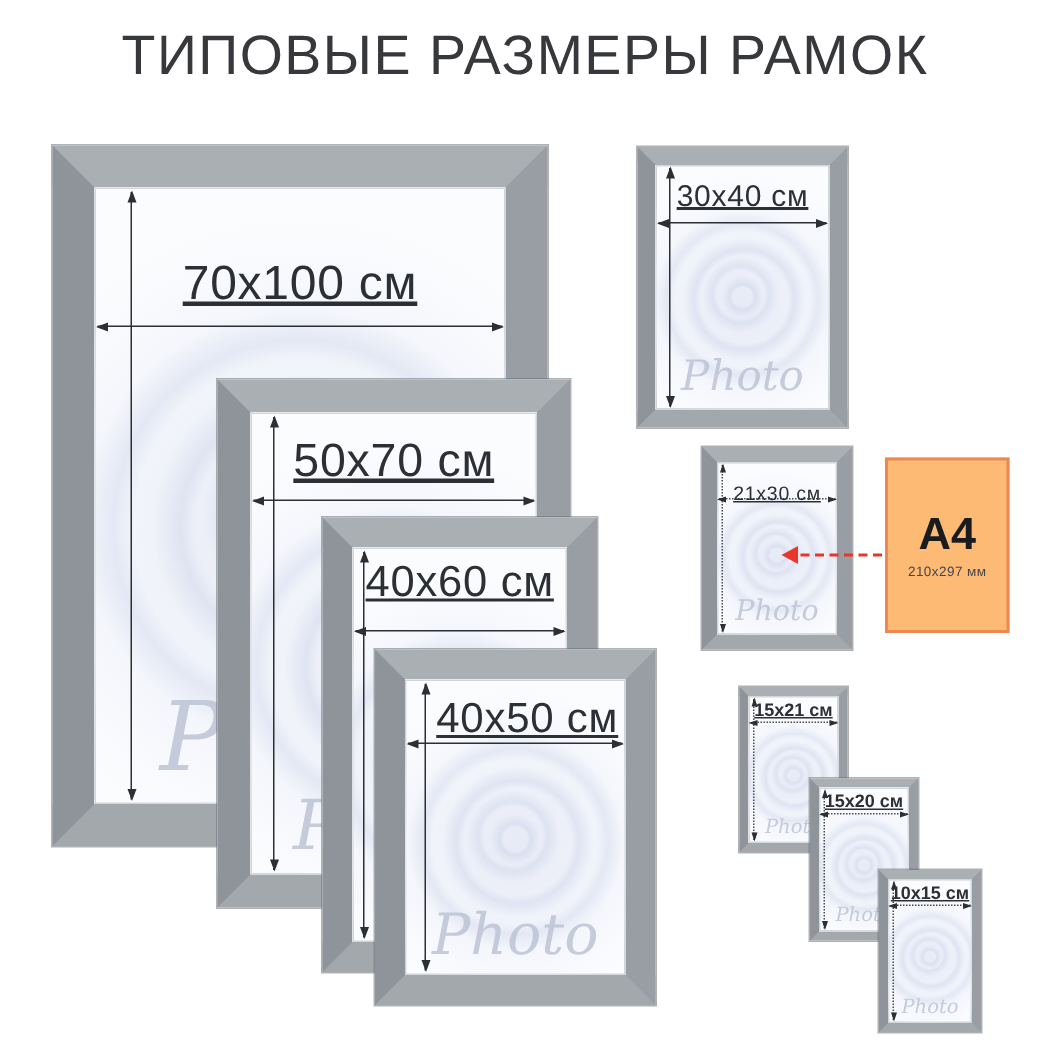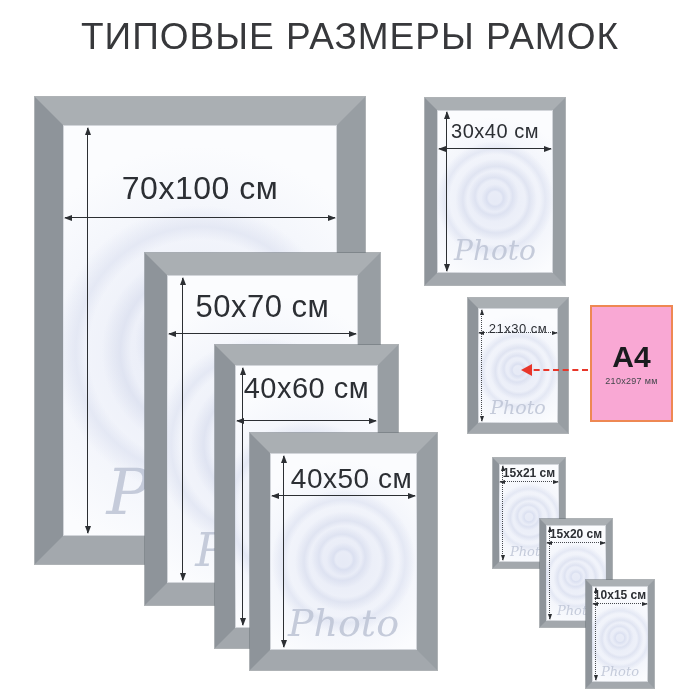--- a/index.html
+++ b/index.html
@@ -31,21 +31,21 @@
       radial-gradient(circle at 50% 55%, rgba(255,255,255,0) 42%, rgba(211,217,236,.45) 47%, rgba(255,255,255,0) 55%),
       radial-gradient(circle at 50% 56%, rgba(228,232,245,.9) 0%, rgba(239,242,250,.55) 55%, rgba(255,255,255,0) 78%);
   }
   .wm{
     position:absolute;left:0;right:0;text-align:center;
     font-family:"DejaVu Serif",serif;font-style:italic;
     color:#bdc4d5;opacity:.85;white-space:nowrap;line-height:1;
   }
   .dim{
     position:absolute;left:0;right:0;text-align:center;color:#2c2f34;
-    letter-spacing:.5px;white-space:nowrap;line-height:1.1;
+    letter-spacing:.5px;white-space:nowrap;line-height:1.1;text-decoration:underline;
   }
   
   .arrow-h{position:absolute;height:0;border-top:1px solid #2c2f33;}
   .arrow-h::before{content:"";position:absolute;left:-1px;top:-3px;width:0;height:0;
     border-top:3.5px solid transparent;border-bottom:3.5px solid transparent;border-right:8px solid #2c2f33;}
   .arrow-h::after{content:"";position:absolute;right:-1px;top:-3px;width:0;height:0;
     border-top:3.5px solid transparent;border-bottom:3.5px solid transparent;border-left:8px solid #2c2f33;}
   .arrow-v{position:absolute;width:0;border-left:1px solid #2c2f33;}
   .arrow-v::before{content:"";position:absolute;top:-1px;left:-3px;width:0;height:0;
     border-left:3.5px solid transparent;border-right:3.5px solid transparent;border-bottom:8px solid #2c2f33;}
@@ -74,21 +74,21 @@
   .f4 .dim{top:11px;font-size:28px;margin-left:16px;}   .f4 .arrow-h{top:42px;left:2px;right:2px;} .f4 .arrow-v{left:13px;top:3px;bottom:3px;} .f4 .wm{font-size:38px;bottom:8px;}
   .f5 .dim{top:10px;font-size:20px;}   .f5 .arrow-h{top:38px;left:2px;right:2px;} .f5 .arrow-v{left:9px;top:2px;bottom:2px;}  .f5 .wm{font-size:28px;bottom:8px;}
   .f6 .dim{top:14px;font-size:13px;}    .f6 .arrow-h{top:24px;left:1px;right:1px;} .f6 .arrow-v{left:3px;top:2px;bottom:2px;}  .f6 .wm{font-size:19px;bottom:6px;}
   .f7 .dim,.f8 .dim,.f9 .dim{top:3px;font-size:12px;font-weight:bold;letter-spacing:0;}
   .f7 .arrow-h,.f8 .arrow-h,.f9 .arrow-h{top:17px;left:1px;right:1px;}
   .f7 .arrow-v,.f8 .arrow-v,.f9 .arrow-v{left:3px;top:2px;bottom:2px;}
   .f7 .wm,.f8 .wm,.f9 .wm{font-size:13px;bottom:4px;}
   
   .a4{
     position:absolute;left:590px;top:305px;width:83px;height:117px;box-sizing:border-box;
-    background:#f9a8d4;border:2px solid #ee8853;z-index:5;
+    background:#fdba74;border:2px solid #ee8853;z-index:5;
     display:flex;flex-direction:column;align-items:center;justify-content:center;
   }
   .a4-label{font-size:30px;font-weight:bold;color:#1a1b1e;line-height:1;}
   .a4-sub{font-size:9px;color:#43464b;margin-top:4px;letter-spacing:.3px;}
   .red-arrow{position:absolute;left:524px;top:369px;width:64px;height:0;border-top:2px dashed #e8362a;z-index:6;}
   .red-arrow::before{content:"";position:absolute;left:-3px;top:-7px;width:0;height:0;
     border-top:6px solid transparent;border-bottom:6px solid transparent;border-right:11px solid #e8362a;}
 </style>
 </head>
 <body>

